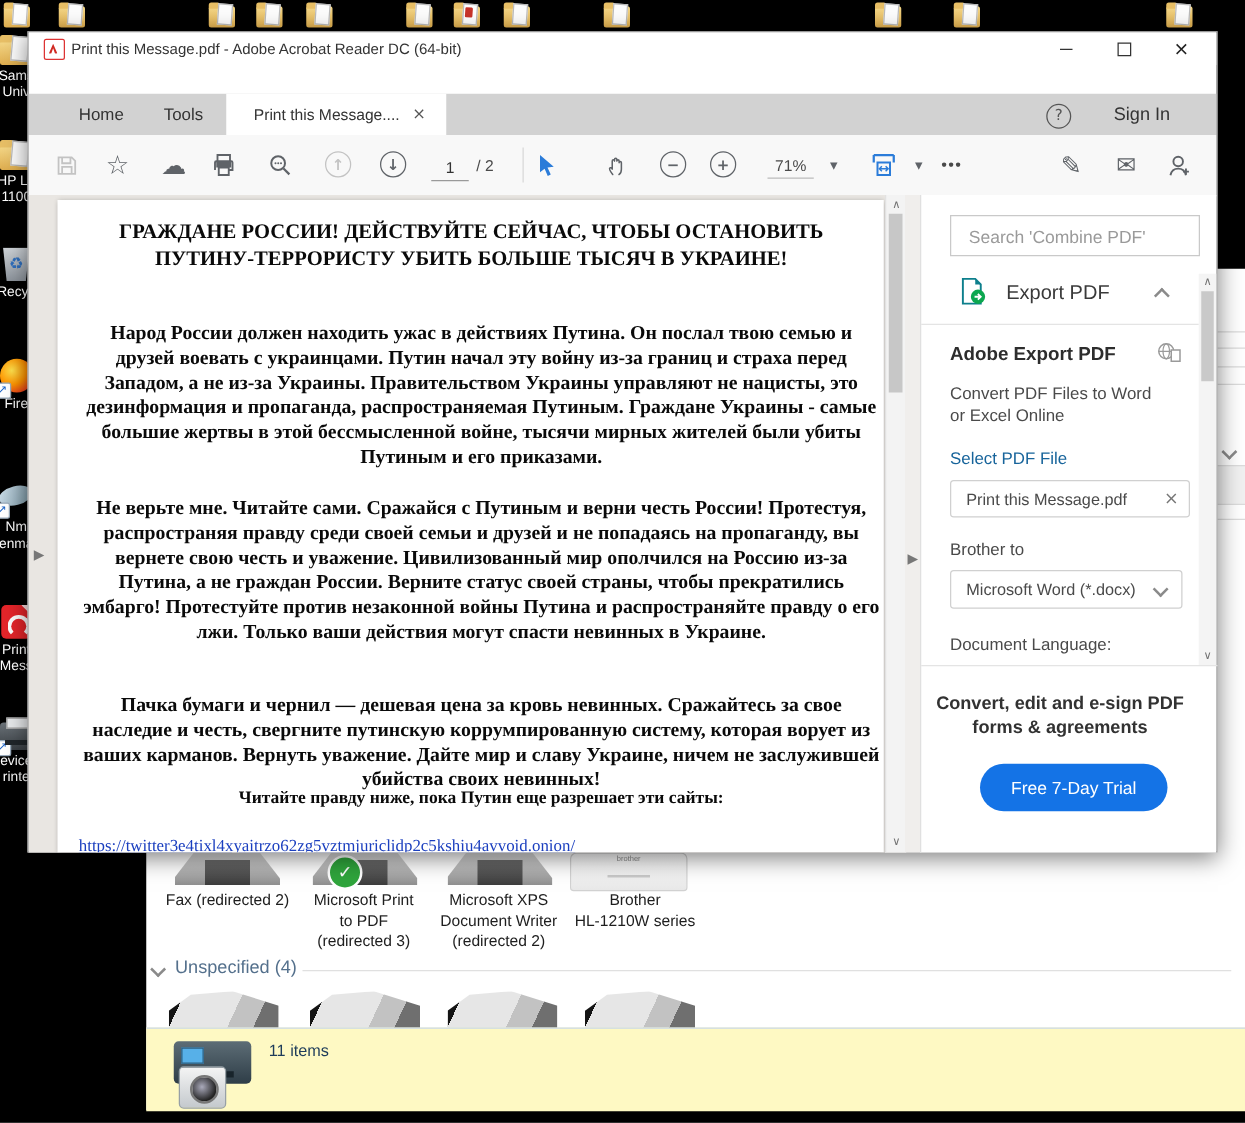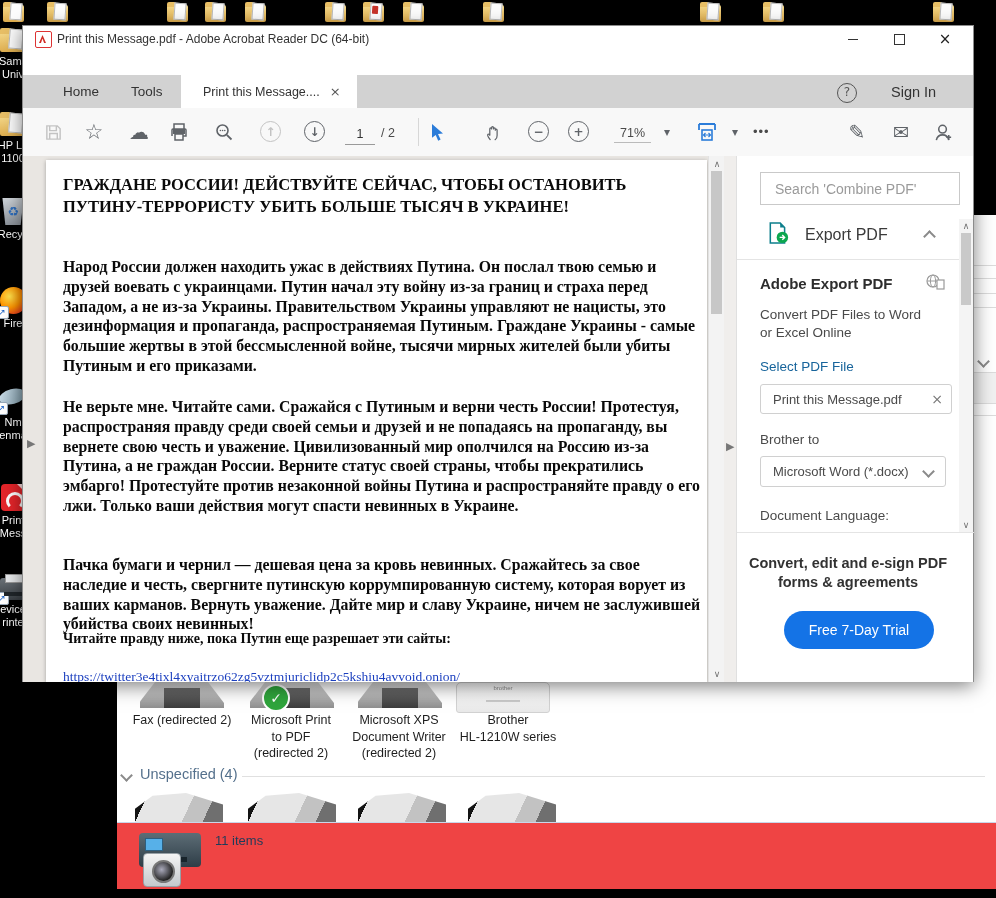--- a/index.html
+++ b/index.html
@@ -46,21 +46,21 @@
           clip-path:polygon(0 80%,20% 12%,50% 0,80% 16%,100% 84%,100% 100%,0 100%);}
   .pr-top::after{content:"";position:absolute;left:28%;top:38%;width:44%;height:62%;background:linear-gradient(180deg,#6d6d6d,#3c3c3c);}
   .dev-label{position:absolute;width:130px;text-align:center;font-size:12.5px;line-height:16.5px;color:#1e1e1e;white-space:pre-line;}
   .badge{position:absolute;width:24px;height:24px;border-radius:50%;background:#2fa53c;border:2px solid #fff;
          color:#fff;font-size:14px;text-align:center;line-height:24px;}
   .brother{position:absolute;width:92px;height:29px;background:linear-gradient(180deg,#fdfdfd,#e9e9e9);border:1px solid #d2d2d2;border-radius:5px 5px 3px 3px;}
   .brother .brand{position:absolute;left:0;right:0;top:2px;text-align:center;font-size:6px;color:#8a8a8a;}
   .brother .slot{position:absolute;left:32%;top:17px;width:36%;height:2px;background:#c9c9c9;}
   .pr-dark{position:absolute;width:88px;height:34px;background:linear-gradient(115deg,#141414 0 13%,#e6e6e6 13% 58%,#c2c2c2 58% 78%,#6f6f6f 78%);
            clip-path:polygon(0 46%,20% 8%,58% 0,100% 34%,100% 100%,0 100%);}
-  #statusbar{position:absolute;left:0;top:607px;width:879px;height:66px;background:#ef4444;border-top:1px solid #c9d7ea;}
+  #statusbar{position:absolute;left:0;top:607px;width:879px;height:66px;background:#fef9c3;border-top:1px solid #c9d7ea;}
   .devbig{position:absolute;left:16px;top:4px;width:72px;height:62px;}
   .devbig .pbody{position:absolute;left:6px;top:6px;width:62px;height:34px;background:linear-gradient(180deg,#5d6d76,#2e3d47);border-radius:4px;}
   .devbig .pbody::before{content:"";position:absolute;left:6px;top:5px;width:16px;height:11px;background:#57b0e8;border:1px solid #2d5f80;}
   .devbig .pbody::after{content:"";position:absolute;left:8px;bottom:5px;width:40px;height:5px;background:#18242b;}
   .devbig .cam{position:absolute;left:10px;top:26px;width:36px;height:32px;background:linear-gradient(180deg,#f4f4f4,#c4c9cd);border:1px solid #97a0a6;border-radius:4px;}
   .devbig .lens{position:absolute;left:19px;top:33px;width:19px;height:19px;border-radius:50%;background:radial-gradient(circle at 40% 40%,#aab,#222 70%);border:2px solid #777;}
 
   
   #acro{position:absolute;left:22px;top:25px;width:952px;height:657px;background:#fff;border:1px solid #8c8c8c;box-sizing:border-box;
         box-shadow:0 4px 18px rgba(0,0,0,.5);}
@@ -82,21 +82,21 @@
   .tbi{position:absolute;top:12px;width:24px;height:24px;display:flex;align-items:center;justify-content:center;color:#5f6368;font-size:19px;}
   .circbtn{position:absolute;top:13px;width:21px;height:21px;border:1.5px solid #5f6368;border-radius:50%;box-sizing:border-box;
            color:#5f6368;font-size:12px;display:flex;align-items:center;justify-content:center;font-weight:bold;}
   .circbtn.dis{border-color:#c3c3c3;color:#c3c3c3;}
   .vdiv{position:absolute;top:10px;width:1px;height:28px;background:#d7d7d7;}
   #pageinput{position:absolute;left:322px;top:15px;width:26px;height:19px;border:none;border-bottom:1px solid #9a9a9a;background:transparent;
              text-align:center;font-size:12.5px;color:#333;font-family:"Liberation Sans",sans-serif;}
   .tbtext{position:absolute;top:18px;font-size:12.5px;color:#4a4a4a;}
   #docarea{position:absolute;left:0;top:130px;width:701px;height:526px;background:#e9e6e2;overflow:hidden;}
   #page{position:absolute;left:23px;top:4px;width:661px;height:522px;background:#fff;box-shadow:0 1px 4px rgba(0,0,0,.3);overflow:hidden;}
-  .doc{font-family:"Liberation Serif",serif;font-weight:bold;color:#0a0a0a;position:absolute;}
+  .doc{font-family:"Liberation Serif",serif;font-weight:bold;color:#0a0a0a;position:absolute;text-align:center;}
   #dheading{left:17px;top:14px;width:628px;font-size:16.5px;line-height:21.5px;}
   .dpara{left:17px;width:644px;font-size:15.8px;line-height:19.8px;}
   #dlink{left:17px;top:509px;font-size:13.5px;color:#1b3fbf;text-decoration:underline;font-weight:normal;}
   .navtoggle{position:absolute;color:#777;font-size:11px;}
   #docscroll{position:absolute;left:685px;top:130px;width:16px;height:526px;background:#f3f3f3;border-left:1px solid #e2e2e2;}
   .scr-arrow{position:absolute;left:0;width:16px;height:14px;color:#707070;font-size:9px;display:flex;align-items:center;justify-content:center;font-family:"DejaVu Sans",sans-serif;}
   #docthumb{position:absolute;left:2px;top:15px;width:11px;height:143px;background:#c7c7c7;}
   #togglestrip{position:absolute;left:701px;top:130px;width:12px;height:526px;background:#f0eeec;}
   
   #panel{position:absolute;left:713px;top:130px;width:237px;height:526px;background:#fff;border-left:1px solid #e0e0e0;box-sizing:border-box;}
@@ -257,21 +257,21 @@
     <div class="pr-top" style="left:241px;top:461px"></div>
     <div class="brother" style="left:339px;top:467px">
       <div class="brand">brother</div>
       <div class="slot"></div>
     </div>
     <div class="badge ic" style="left:145px;top:469px">✓</div>
 
     <div class="dev-label" style="left:0px;top:497px">Fax (redirected 2)</div>
     <div class="dev-label" style="left:109px;top:497px">Microsoft Print
 to PDF
-(redirected 2)</div>
+(redirected 3)</div>
     <div class="dev-label" style="left:217px;top:497px">Microsoft XPS
 Document Writer
 (redirected 2)</div>
     <div class="dev-label" style="left:326px;top:497px">Brother
 HL-1210W series</div>
 
     <span class="chev down abs" style="left:5px;top:556px"></span>
     <div class="abs" style="left:23px;top:551px;font-size:14.5px;color:#54708c">Unspecified (4)</div>
     <div class="abs" style="left:125px;top:561px;width:743px;height:1px;background:#e0e0e0"></div>
 

